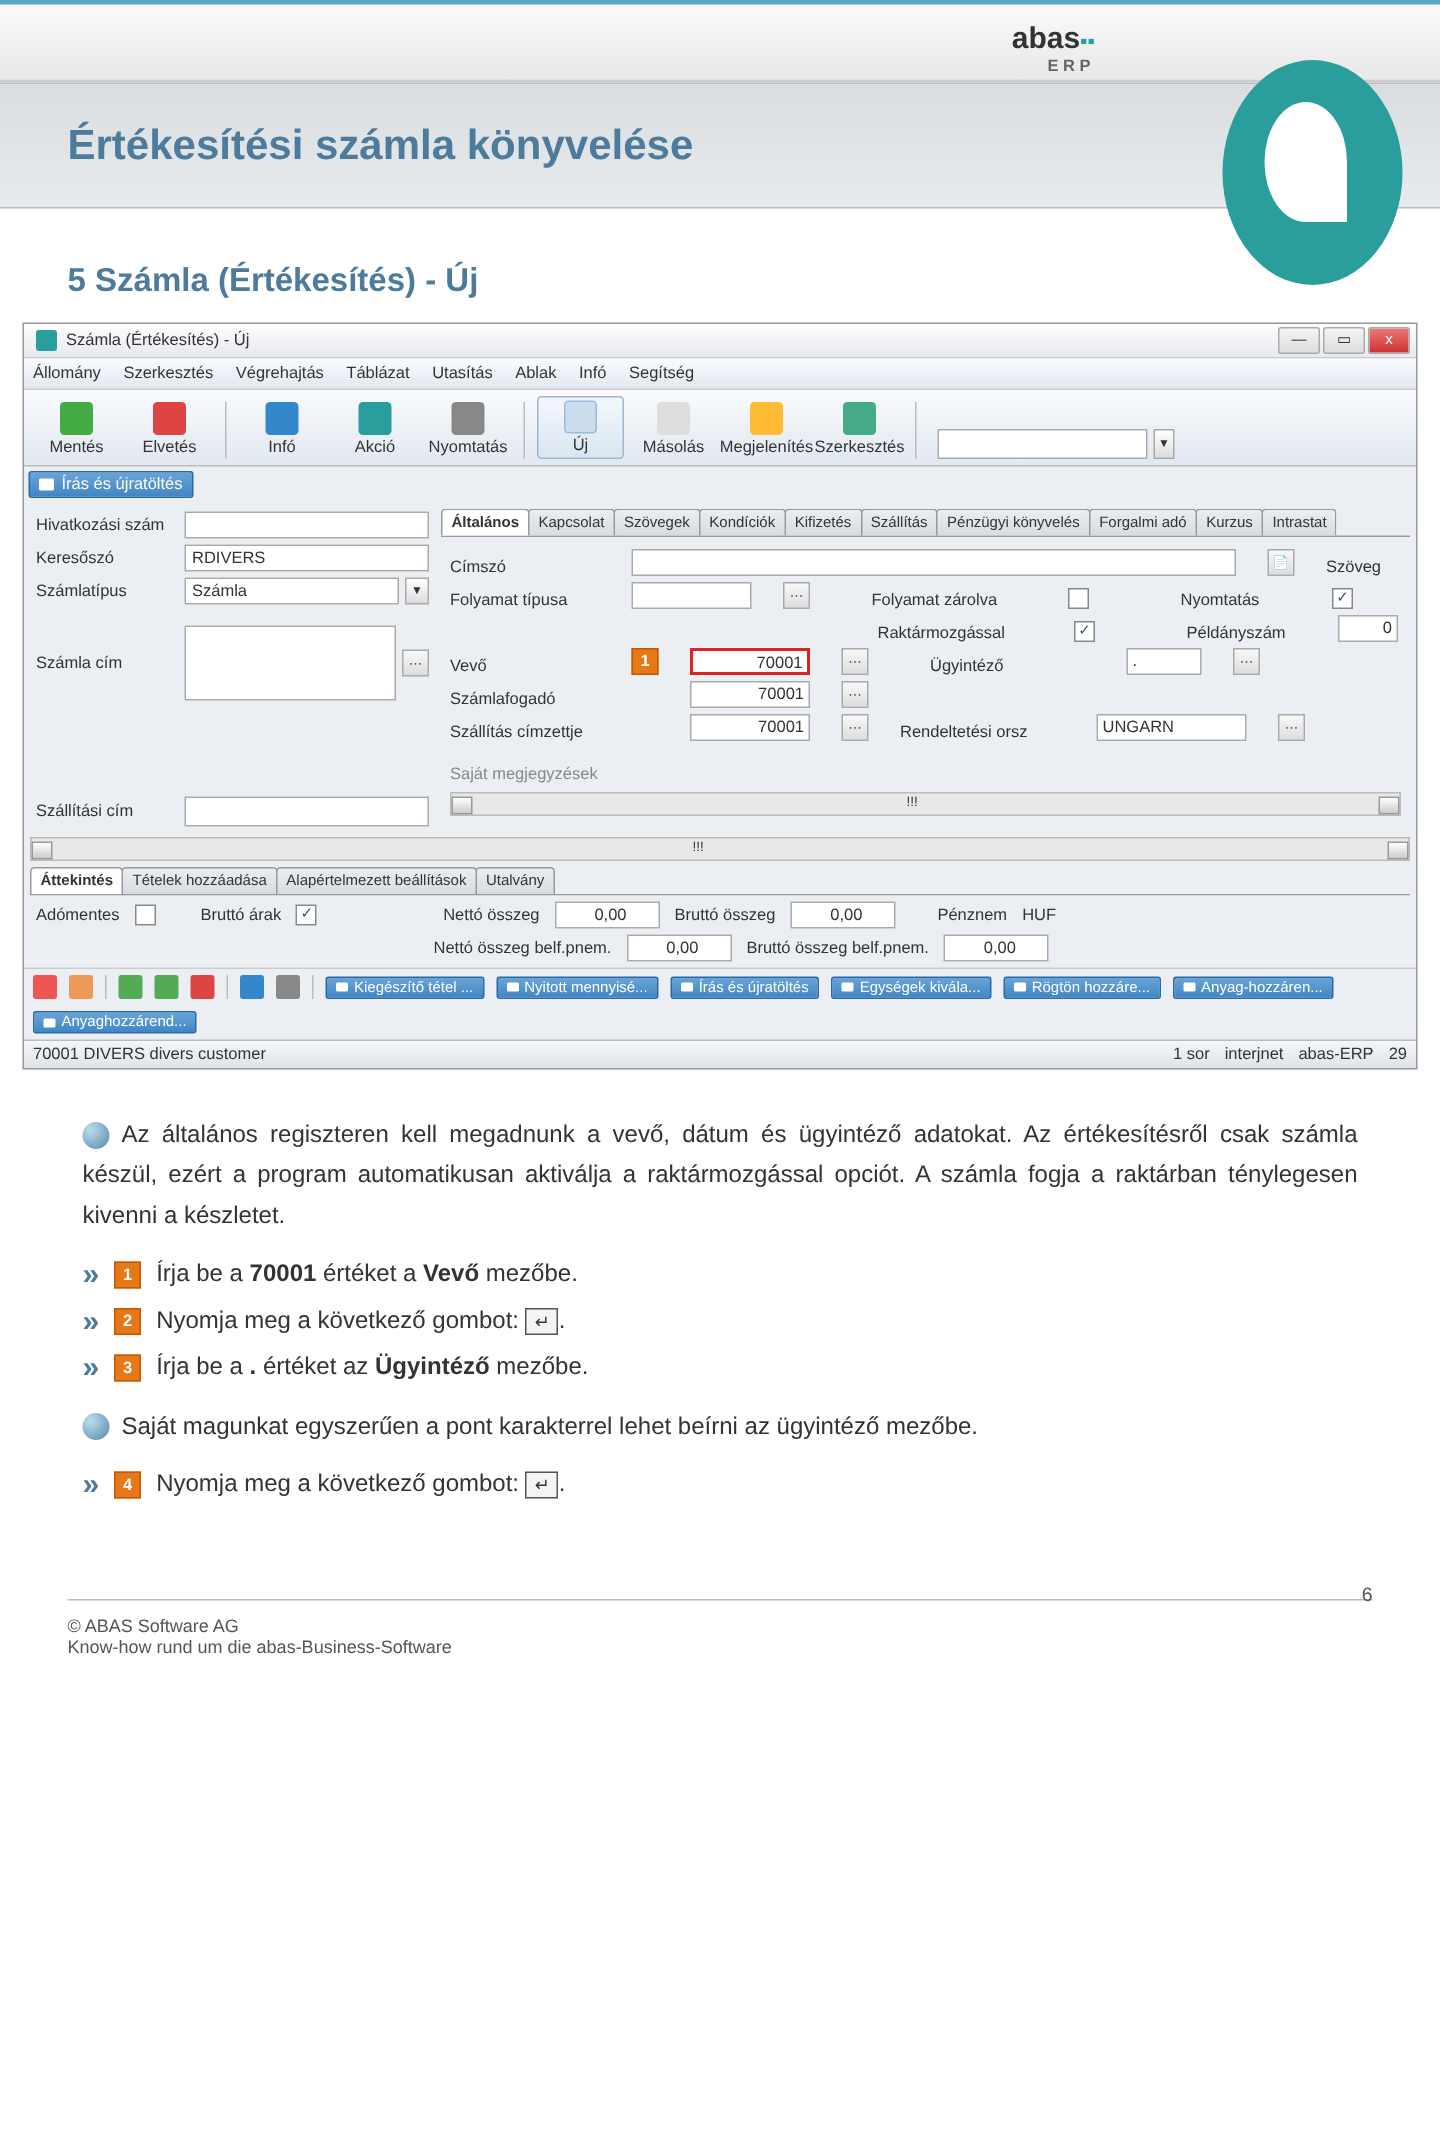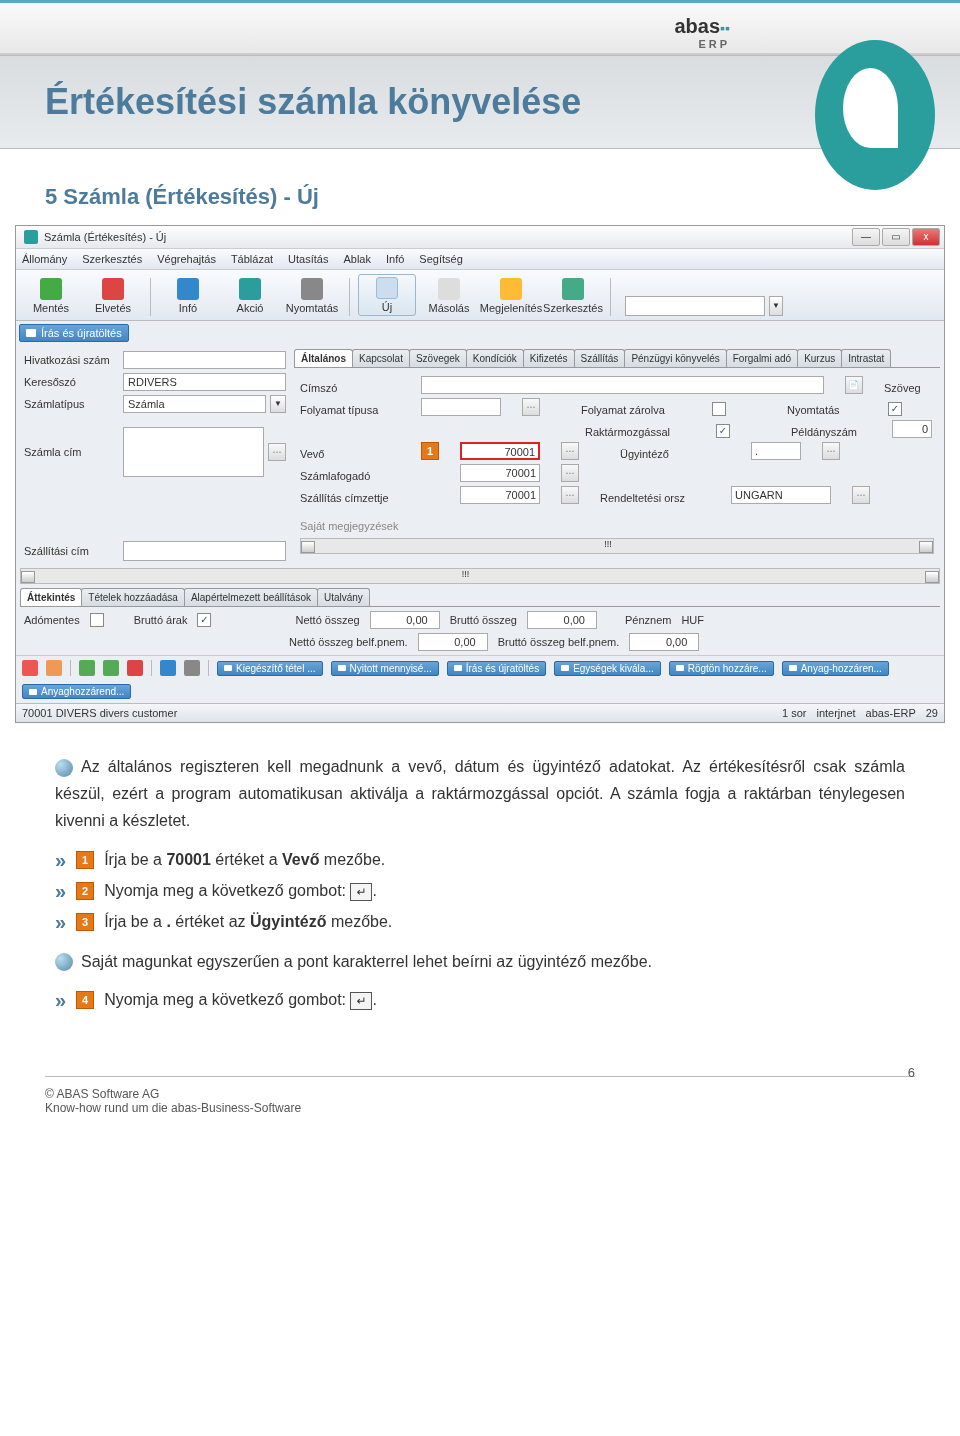--- a/index.html
+++ b/index.html
@@ -5,21 +5,21 @@
 *{box-sizing:border-box;margin:0;padding:0;font-family:Arial,Helvetica,sans-serif}
 body{background:#fff;width:960px;color:#333;font-size:12px}
 .page{padding:0}
 .top-band{height:55px;background:linear-gradient(#fafafa,#e8e8e8);border-top:3px solid #5aa9c4;border-bottom:2px solid #ccc;position:relative}
 .logo{position:absolute;right:230px;top:12px;font-size:20px;font-weight:bold;color:#333}
 .logo .oo{color:#2a9d9d}
 .logo .erp{font-size:11px;letter-spacing:3px;color:#666;display:block;text-align:right}
 .corner-a{position:absolute;right:25px;top:40px;width:120px;height:150px;border-radius:50%;background:#2a9d9d;z-index:5}
 .corner-a:after{content:"";position:absolute;left:28px;top:28px;width:55px;height:80px;border-radius:50% 50% 0 50%;background:#fff}
 .slide-title-bar{background:linear-gradient(#d9dde0,#e8ebed);border-top:1px solid #bbb;border-bottom:1px solid #bbb;padding:25px 45px}
-.slide-title{color:#4d7b9c;font-size:36px;font-weight:bold}
+.slide-title{color:#4d7b9c;font-size:28px;font-weight:bold}
 .subheading{color:#4d7b9c;font-size:22px;font-weight:bold;padding:35px 45px 15px}
 .screenshot{margin:0 15px;border:1px solid #999;background:#ebeef2;font-size:11px;color:#333;position:relative}
 .win-title{background:linear-gradient(#fdfdfd,#e6e9ee);padding:4px 8px;display:flex;align-items:center;gap:6px;border-bottom:1px solid #ccc}
 .win-title .wicon{width:14px;height:14px;background:#2a9d9d;border-radius:2px}
 .win-btns{position:absolute;right:4px;top:2px;display:flex;gap:2px}
 .wbtn{width:28px;height:18px;background:linear-gradient(#f5f5f5,#ddd);border:1px solid #aaa;border-radius:2px;text-align:center;font-size:10px;line-height:16px}
 .wbtn.close{background:linear-gradient(#e77,#c33);color:#fff}
 .menubar{background:linear-gradient(#f9fbfe,#e2e8f0);padding:4px 6px;display:flex;gap:15px;border-bottom:1px solid #ccc}
 .menubar span{cursor:pointer}
 .toolbar{background:linear-gradient(#f9fbfe,#e2e8f0);padding:4px 6px;display:flex;align-items:flex-end;gap:4px;border-bottom:1px solid #bbb}
@@ -48,21 +48,21 @@
 .pinput{width:80px;height:18px;border:1px solid #aaa;background:#fff;padding:0 3px;text-align:right;line-height:16px}
 .picon{width:18px;height:18px;border:1px solid #aaa;background:linear-gradient(#f8f8f8,#ddd);text-align:center;line-height:16px;font-size:9px;color:#357}
 .marker{display:inline-block;width:18px;height:18px;background:#e67817;border:1px solid #c45800;color:#fff;font-weight:bold;text-align:center;line-height:16px;font-size:11px}
 .red-box{border:2px solid #d22!important}
 .check{width:14px;height:14px;border:1px solid #888;background:#fff;text-align:center;line-height:12px;font-size:10px;color:#357}
 .scroll-stub{height:16px;background:#e8e8e8;border:1px solid #bbb;margin:4px 2px;position:relative}
 .scroll-stub:before,.scroll-stub:after{content:"";position:absolute;top:2px;width:12px;height:10px;background:linear-gradient(#fff,#ccc);border:1px solid #999}
 .scroll-stub:before{left:0}.scroll-stub:after{right:0}
 .tabs2{display:flex;gap:0;margin:4px 4px 0;border-bottom:1px solid #999}
 .summary{padding:4px 8px;display:flex;align-items:center;gap:10px;flex-wrap:wrap;background:#ebeef2}
-.summary .sval{width:70px;height:18px;border:1px solid #aaa;background:#fff;text-align:right;padding:0 11px;line-height:16px}
+.summary .sval{width:70px;height:18px;border:1px solid #aaa;background:#fff;text-align:right;padding:0 21px;line-height:16px}
 .actionbar{background:#ebeef2;padding:4px 6px;display:flex;gap:8px;align-items:center;flex-wrap:wrap;border-top:1px solid #ccc}
 .actionbar .aicon{width:16px;height:16px;border-radius:2px}
 .bluebtn{background:linear-gradient(#6aa4d8,#4086c4);color:#fff;padding:1px 6px;border:1px solid #2a6aa8;border-radius:2px;display:flex;align-items:center;gap:4px;font-size:10px}
 .bluebtn:before{content:"";width:8px;height:6px;background:#fff;border-radius:1px}
 .statusbar{background:linear-gradient(#f4f6f9,#dfe4ea);padding:3px 6px;display:flex;gap:12px;border-top:1px solid #bbb}
 .statusbar .right{margin-left:auto;display:flex;gap:10px}
 .body-text{padding:30px 55px 10px;font-size:16px;line-height:1.7;text-align:justify}
 .bullet-row{padding:4px 55px;display:flex;align-items:center;gap:10px;font-size:16px}
 .chev{color:#4d7b9c;font-size:20px;font-weight:bold}
 .info-icon{width:18px;height:18px;border-radius:50%;background:radial-gradient(circle at 30% 30%,#bde,#58a);display:inline-block;vertical-align:middle;margin-right:8px}

